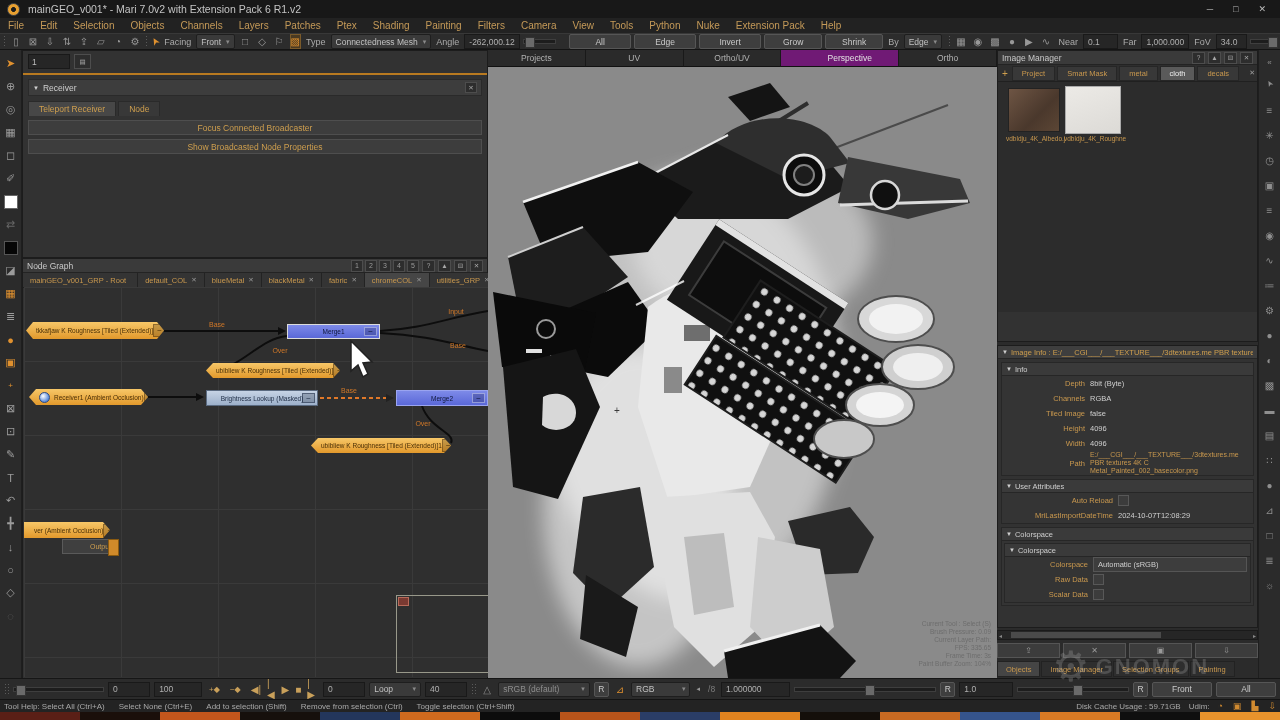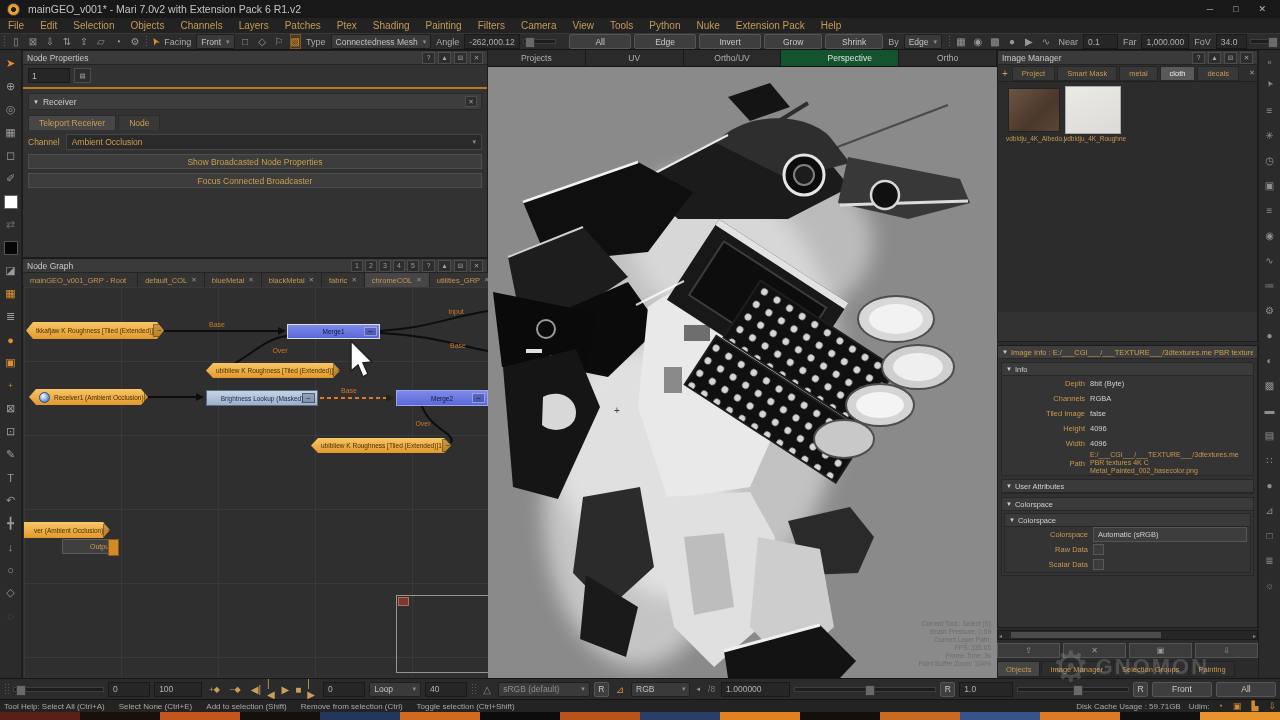--- a/index.html
+++ b/index.html
@@ -81,21 +81,21 @@
   .globe{width:9px;height:9px;border-radius:50%;background:radial-gradient(circle at 35% 35%,#fff,#5a8ad8 70%);border:1px solid #2a4a88;margin-right:4px;flex:none;}
   .outnode{position:absolute;background:#3f3f3f;border:1px solid #5a5a5a;color:#cf9f4e;font-size:7px;display:flex;align-items:center;justify-content:flex-end;padding:0 3px;}
   .outsq{position:absolute;background:#d08a2a;border:1px solid #8a5a10;}
   .selrect{position:absolute;border:1px solid #98988a;}
   .selrect .ri{position:absolute;left:1px;top:1px;width:9px;height:7px;background:#7a3a32;border:1px solid #b86a5a;}
   .wires{position:absolute;left:0;top:0;}
   .wlabel{font-size:7px;fill:#d07828;}
   
   .vtabs{position:absolute;left:488px;top:50px;width:509px;height:17px;display:flex;background:#232323;}
   .vtab{flex:1;display:flex;align-items:center;justify-content:center;font-size:8.5px;color:#b2b2b2;background:#2a2a2a;border-right:1px solid #191919;border-bottom:1px solid #111;}
-  .vtab.active{background:#14532d;color:#e2e2e2;padding-left:20px;}
+  .vtab.active{background:#701a75;color:#e2e2e2;padding-left:20px;}
   .vcanvas{position:absolute;left:488px;top:67px;width:509px;height:611px;background:#8a8a8a;overflow:hidden;}
   .hud{position:absolute;right:6px;bottom:10px;text-align:right;font-size:6.5px;line-height:8px;color:#6d6d6d;}
   .cross{position:absolute;left:126px;top:338px;color:#3a3a3a;font-size:10px;}
   
   .im-tabs{display:flex;align-items:center;height:16px;background:#2e2e2e;border-bottom:1px solid #202020;padding:0 2px;gap:2px;}
   .im-tab{height:13px;display:flex;align-items:center;padding:0 9px;font-size:7.5px;color:#c9984e;background:#383838;border:1px solid #262626;}
   .im-tab.active{background:#5a5a5a;color:#f0f0f0;}
   .thumb{position:absolute;box-sizing:border-box;}
   .thumb.albedo{background:linear-gradient(135deg,#6e5544,#4a382c 60%,#5c4635);border:1px solid #222;}
   .thumb.rough{background:linear-gradient(160deg,#eceae6,#dcdad6);border:1px solid #aaa;}
@@ -261,53 +261,38 @@
       <span class="lt-item">T</span>
       <span class="lt-item">↶</span>
       <span class="lt-item">╋</span>
       <span class="lt-item">↓</span>
       <span class="lt-item">○</span>
       <span class="lt-item">◇</span>
       <span class="lt-item dim">◌</span>
     </div>
 
   <div class="panel" style="left:22px;top:50px;width:466px;height:208px;">
-    <div class="phead">
-      <span>Node Properties</span>
-        <span class="sp"></span>
-      <span class="hbtn">?</span>
-      <span class="hbtn">▲</span>
-      <span class="hbtn">⊟</span>
-      <span class="hbtn">✕</span>
-    </div>
     <div class="np-row">
       <span class="np-spin">1</span>
       <span class="hbtn" style="width:15px;height:13px;">▤</span>
     </div>
     <div class="np-orange-rule"></div>
     <div class="np-sec">
       <span style="font-size:6px;">▼</span>
       <span>Receiver</span>
       <span class="sp" style="flex:1;"></span>
       <span class="hbtn" style="width:10px;height:9px;">✕</span>
     </div>
     <div class="np-tabs">
 
     <span class="np-tab active">Teleport Receiver</span>
         <span class="np-tab">Node</span>
       </div>
-    <div class="np-chrow">
-      <span class="tan">Channel</span>
-      <span class="np-drop">
-        <span>Ambient Occlusion</span>
-        <span class="chev">▾</span>
-      </span>
-    </div>
+    <div class="btn-wide">Focus Connected Broadcaster</div>
     <div class="btn-wide">Show Broadcasted Node Properties</div>
-    <div class="btn-wide">Focus Connected Broadcaster</div>
   </div>
 
   <div class="panel" style="left:22px;top:258px;width:466px;height:544px;">
     <div class="phead">
       <span>Node Graph</span>
         <span class="sp"></span>
       <span style="display:flex;gap:2px;">
 
       <span class="numbtn">1</span>
           <span class="numbtn">2</span>
@@ -578,20 +563,28 @@
             <span class="lbl">Path</span>
             <span class="val pathv">E:/___CGI___/___TEXTURE___/3dtextures.me PBR textures 4K C Metal_Painted_002_basecolor.png</span>
           </div>
         </div>
     </div>
     <div class="ii-box">
       <div class="ii-sub">
         <span style="font-size:6px;">▼</span>
         <span>User Attributes</span>
       </div>
+      <div class="ii-row">
+        <span class="lbl" style="width:108px;">Auto Reload</span>
+        <span class="chk"></span>
+      </div>
+      <div class="ii-row">
+        <span class="lbl" style="width:108px;">MriLastImportDateTime</span>
+        <span class="val">2024-10-07T12:08:29</span>
+      </div>
     </div>
     <div class="ii-box">
       <div class="ii-sub">
         <span style="font-size:6px;">▼</span>
         <span>Colorspace</span>
       </div>
       <div class="ii-box" style="margin:2px;">
         <div class="ii-sub">
           <span style="font-size:6px;">▼</span>
           <span>Colorspace</span>

